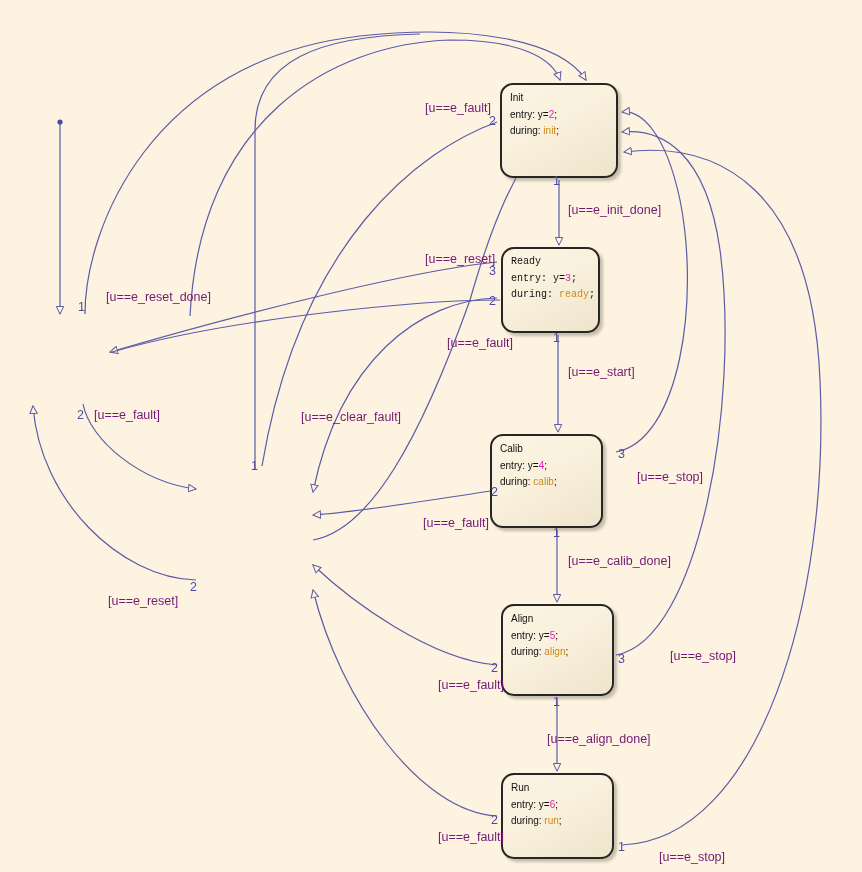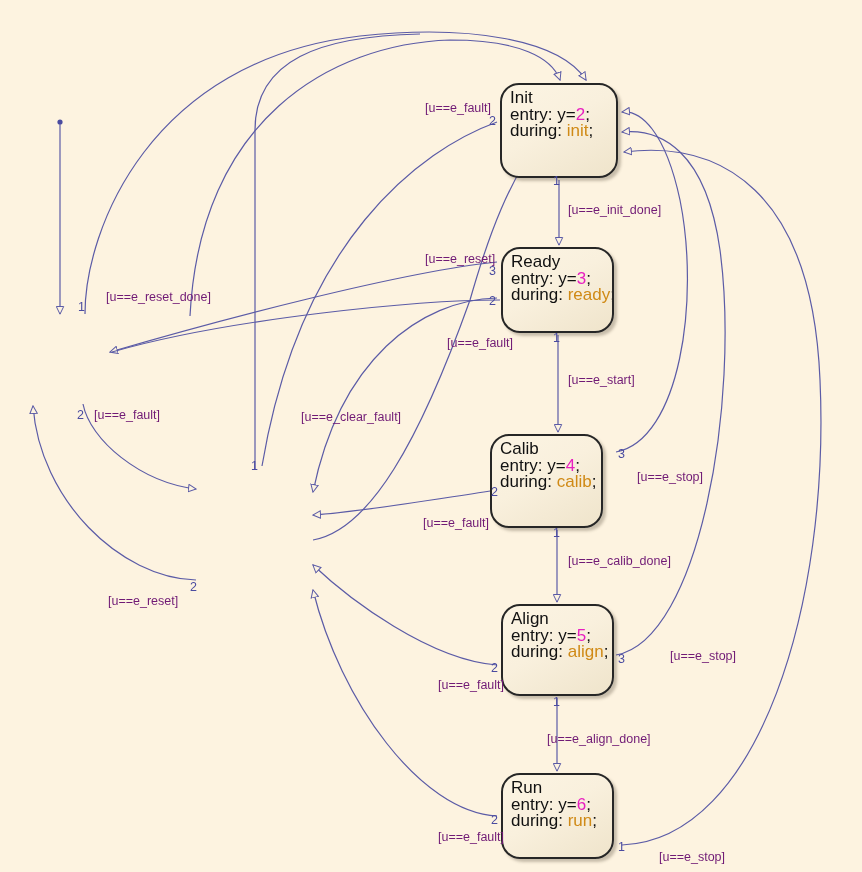--- a/index.html
+++ b/index.html
@@ -22,25 +22,25 @@
     position: absolute;
     left: 0;
     top: 0;
     width: 862px;
     height: 872px;
   }
   .state-box {
     position: absolute;
     box-sizing: border-box;
     border: 2px solid #262626;
-    border-radius: 19px;
+    border-radius: 13px;
     background: linear-gradient(150deg, #fcf4e3 0%, #f9f0dd 45%, #efe4cb 100%);
     box-shadow: 3px 3px 3px rgba(90, 80, 60, 0.33);
     padding: 5px 7px 8px 8px;
-    font-size: 17px;
+    font-size: 10px;
     line-height: 16.5px;
     color: #111111;
     white-space: nowrap;
     overflow: hidden;
   }
   .state-name {
     color: #111111;
   }
   .act-line {
     color: #111111;
@@ -123,21 +123,21 @@
       <path d="M313,540 C370,530 420,440 470,300 C490,230 510,180 540,140"></path>
     </g>
   </svg>
 
   <div class="state-box" style="left:500px; top:83px; width:118px; height:95px;">
     <div class="state-name">Init</div>
     <div class="act-line"><span>entry: y=</span><span class="num-val">2</span><span>;</span></div>
     <div class="act-line"><span>during: </span><span class="fn-name">init</span><span>;</span></div>
   </div>
 
-  <div class="state-box" style="left:501px; top:247px; width:113px; height:86px;">
+  <div class="state-box" style="left:501px; top:247px; width:99px; height:86px;font-family:Liberation Mono, monospace;">
     <div class="state-name">Ready</div>
     <div class="act-line"><span>entry: y=</span><span class="num-val">3</span><span>;</span></div>
     <div class="act-line"><span>during: </span><span class="fn-name">ready</span><span>;</span></div>
   </div>
 
   <div class="state-box" style="left:490px; top:434px; width:113px; height:94px;">
     <div class="state-name">Calib</div>
     <div class="act-line"><span>entry: y=</span><span class="num-val">4</span><span>;</span></div>
     <div class="act-line"><span>during: </span><span class="fn-name">calib</span><span>;</span></div>
   </div>
@@ -154,21 +154,21 @@
     <div class="act-line"><span>during: </span><span class="fn-name">run</span><span>;</span></div>
   </div>
 
 
 
   <div class="edge-label" style="left:425px; top:101px;">[u==e_fault]</div>
   <div class="edge-label" style="left:568px; top:203px;">[u==e_init_done]</div>
   <div class="edge-label" style="left:425px; top:252px;">[u==e_reset]</div>
   <div class="edge-label" style="left:106px; top:290px;">[u==e_reset_done]</div>
   <div class="edge-label" style="left:447px; top:336px;">[u==e_fault]</div>
-  <div class="edge-label" style="left:568px; top:365px;margin-top:8px;">[u==e_start]</div>
+  <div class="edge-label" style="left:568px; top:365px;">[u==e_start]</div>
   <div class="edge-label" style="left:94px;  top:408px;">[u==e_fault]</div>
   <div class="edge-label" style="left:265px; top:410px;padding-left:36px;">[u==e_clear_fault]</div>
   <div class="edge-label" style="left:637px; top:470px;">[u==e_stop]</div>
   <div class="edge-label" style="left:423px; top:516px;">[u==e_fault]</div>
   <div class="edge-label" style="left:568px; top:554px;">[u==e_calib_done]</div>
   <div class="edge-label" style="left:108px; top:594px;">[u==e_reset]</div>
   <div class="edge-label" style="left:670px; top:649px;">[u==e_stop]</div>
   <div class="edge-label" style="left:438px; top:678px;">[u==e_fault]</div>
   <div class="edge-label" style="left:547px; top:732px;">[u==e_align_done]</div>
   <div class="edge-label" style="left:438px; top:830px;">[u==e_fault]</div>

